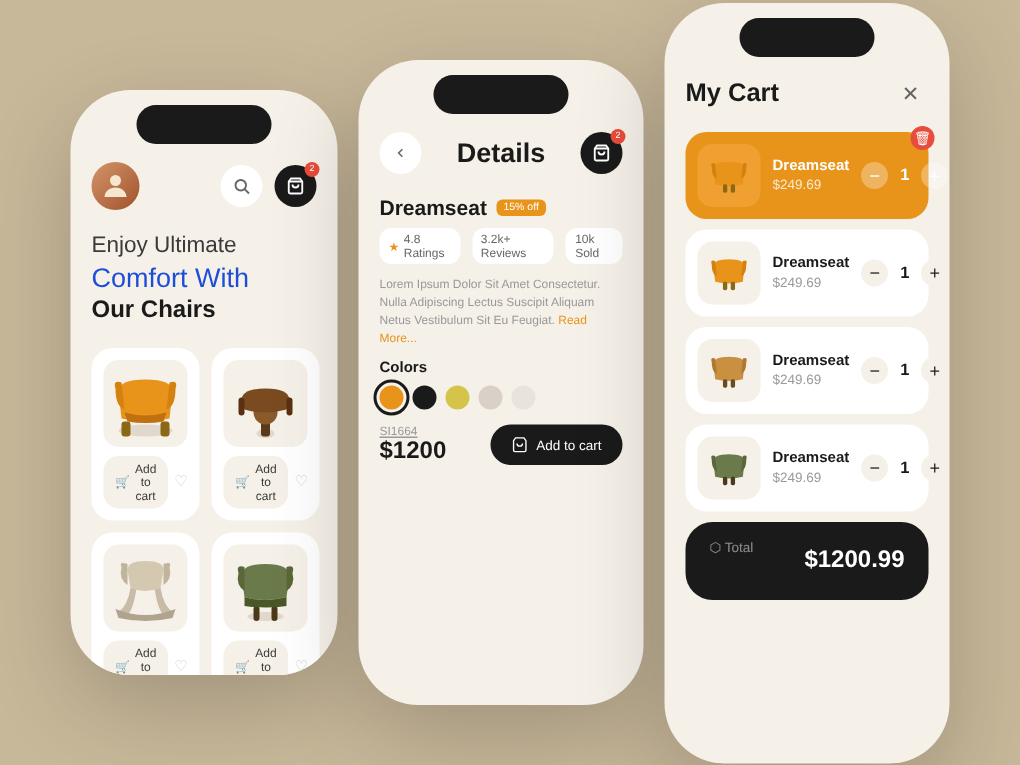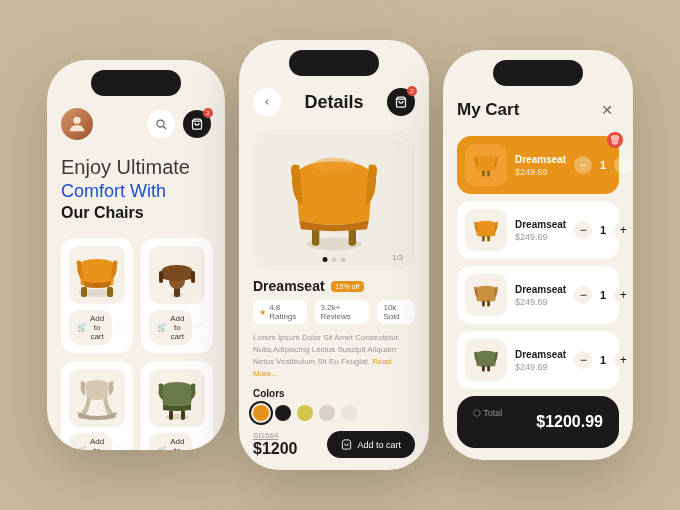--- a/index.html
+++ b/index.html
@@ -48,21 +48,21 @@
     .phone-2 {
       width: 190px;
       height: 430px;
     }
     .phone-2 .content {
       padding: 48px 14px 14px;
     }
     
     .phone-3 {
       width: 190px;
-      height: 410px;
+      height: 507px;
     }
     .phone-3 .content {
       padding: 48px 14px 14px;
     }
 
     
     .p1-header {
       display: flex;
       align-items: center;
       justify-content: space-between;
@@ -110,21 +110,21 @@
       font-size: 6px;
       color: #fff;
       display: flex;
       align-items: center;
       justify-content: center;
     }
     .p1-hero-text {
       margin-bottom: 14px;
     }
     .p1-hero-text .line1 {
-      font-size: 20px;
+      font-size: 15px;
       color: #3a3a3a;
       font-weight: 400;
       line-height: 1.3;
     }
     .p1-hero-text .line2 {
       font-size: 18px;
       color: #1d4ed8;
       font-weight: 400;
       line-height: 1.3;
     }
@@ -576,39 +576,20 @@
         <div class="icon-btn dark">
           <svg width="12" height="12" viewBox="0 0 24 24" fill="none" stroke="#fff" stroke-width="2.5">
             <path d="M6 2L3 6v14a2 2 0 002 2h14a2 2 0 002-2V6l-3-4z"></path>
               <line x1="3" y1="6" x2="21" y2="6"></line>
             <path d="M16 10a4 4 0 01-8 0"></path>
           </svg>
           <div class="badge">2</div>
         </div>
       </div>
 
-      <div class="p2-main-img">
-        <span class="img-heart">♡</span>
-        <svg width="110" height="110" viewBox="0 0 120 120">
-          <ellipse cx="60" cy="108" rx="30" ry="7" fill="#e0d8cc"></ellipse>
-          <rect x="36" y="90" width="8" height="20" rx="3" fill="#8b6914"></rect>
-          <rect x="76" y="90" width="8" height="20" rx="3" fill="#8b6914"></rect>
-          <path d="M18 38 Q18 18 60 18 Q102 18 102 38 L98 82 Q60 92 22 82 Z" fill="#e8941a"></path>
-          <path d="M14 34 Q10 18 22 22 L26 66 Q14 60 14 34Z" fill="#d4820f"></path>
-          <path d="M106 34 Q110 18 98 22 L94 66 Q106 60 106 34Z" fill="#d4820f"></path>
-          <path d="M22 82 Q60 92 98 82 L96 92 Q60 96 24 92 Z" fill="#bf7010"></path>
-          <ellipse cx="60" cy="22" rx="24" ry="8" fill="#f0a030" opacity="0.5"></ellipse>
-        </svg>
-        <div class="img-dots">
-          <div class="img-dot active"></div>
-          <div class="img-dot"></div>
-          <div class="img-dot"></div>
-        </div>
-        <div class="img-counter">1/3</div>
-      </div>
 
       <div class="p2-product-row">
         <span class="p2-product-name">Dreamseat</span>
         <span class="p2-badge">15% off</span>
       </div>
 
       <div class="p2-stats">
         <div class="p2-stat">
           <span class="star-icon">★</span>
           <span>4.8 Ratings</span>

